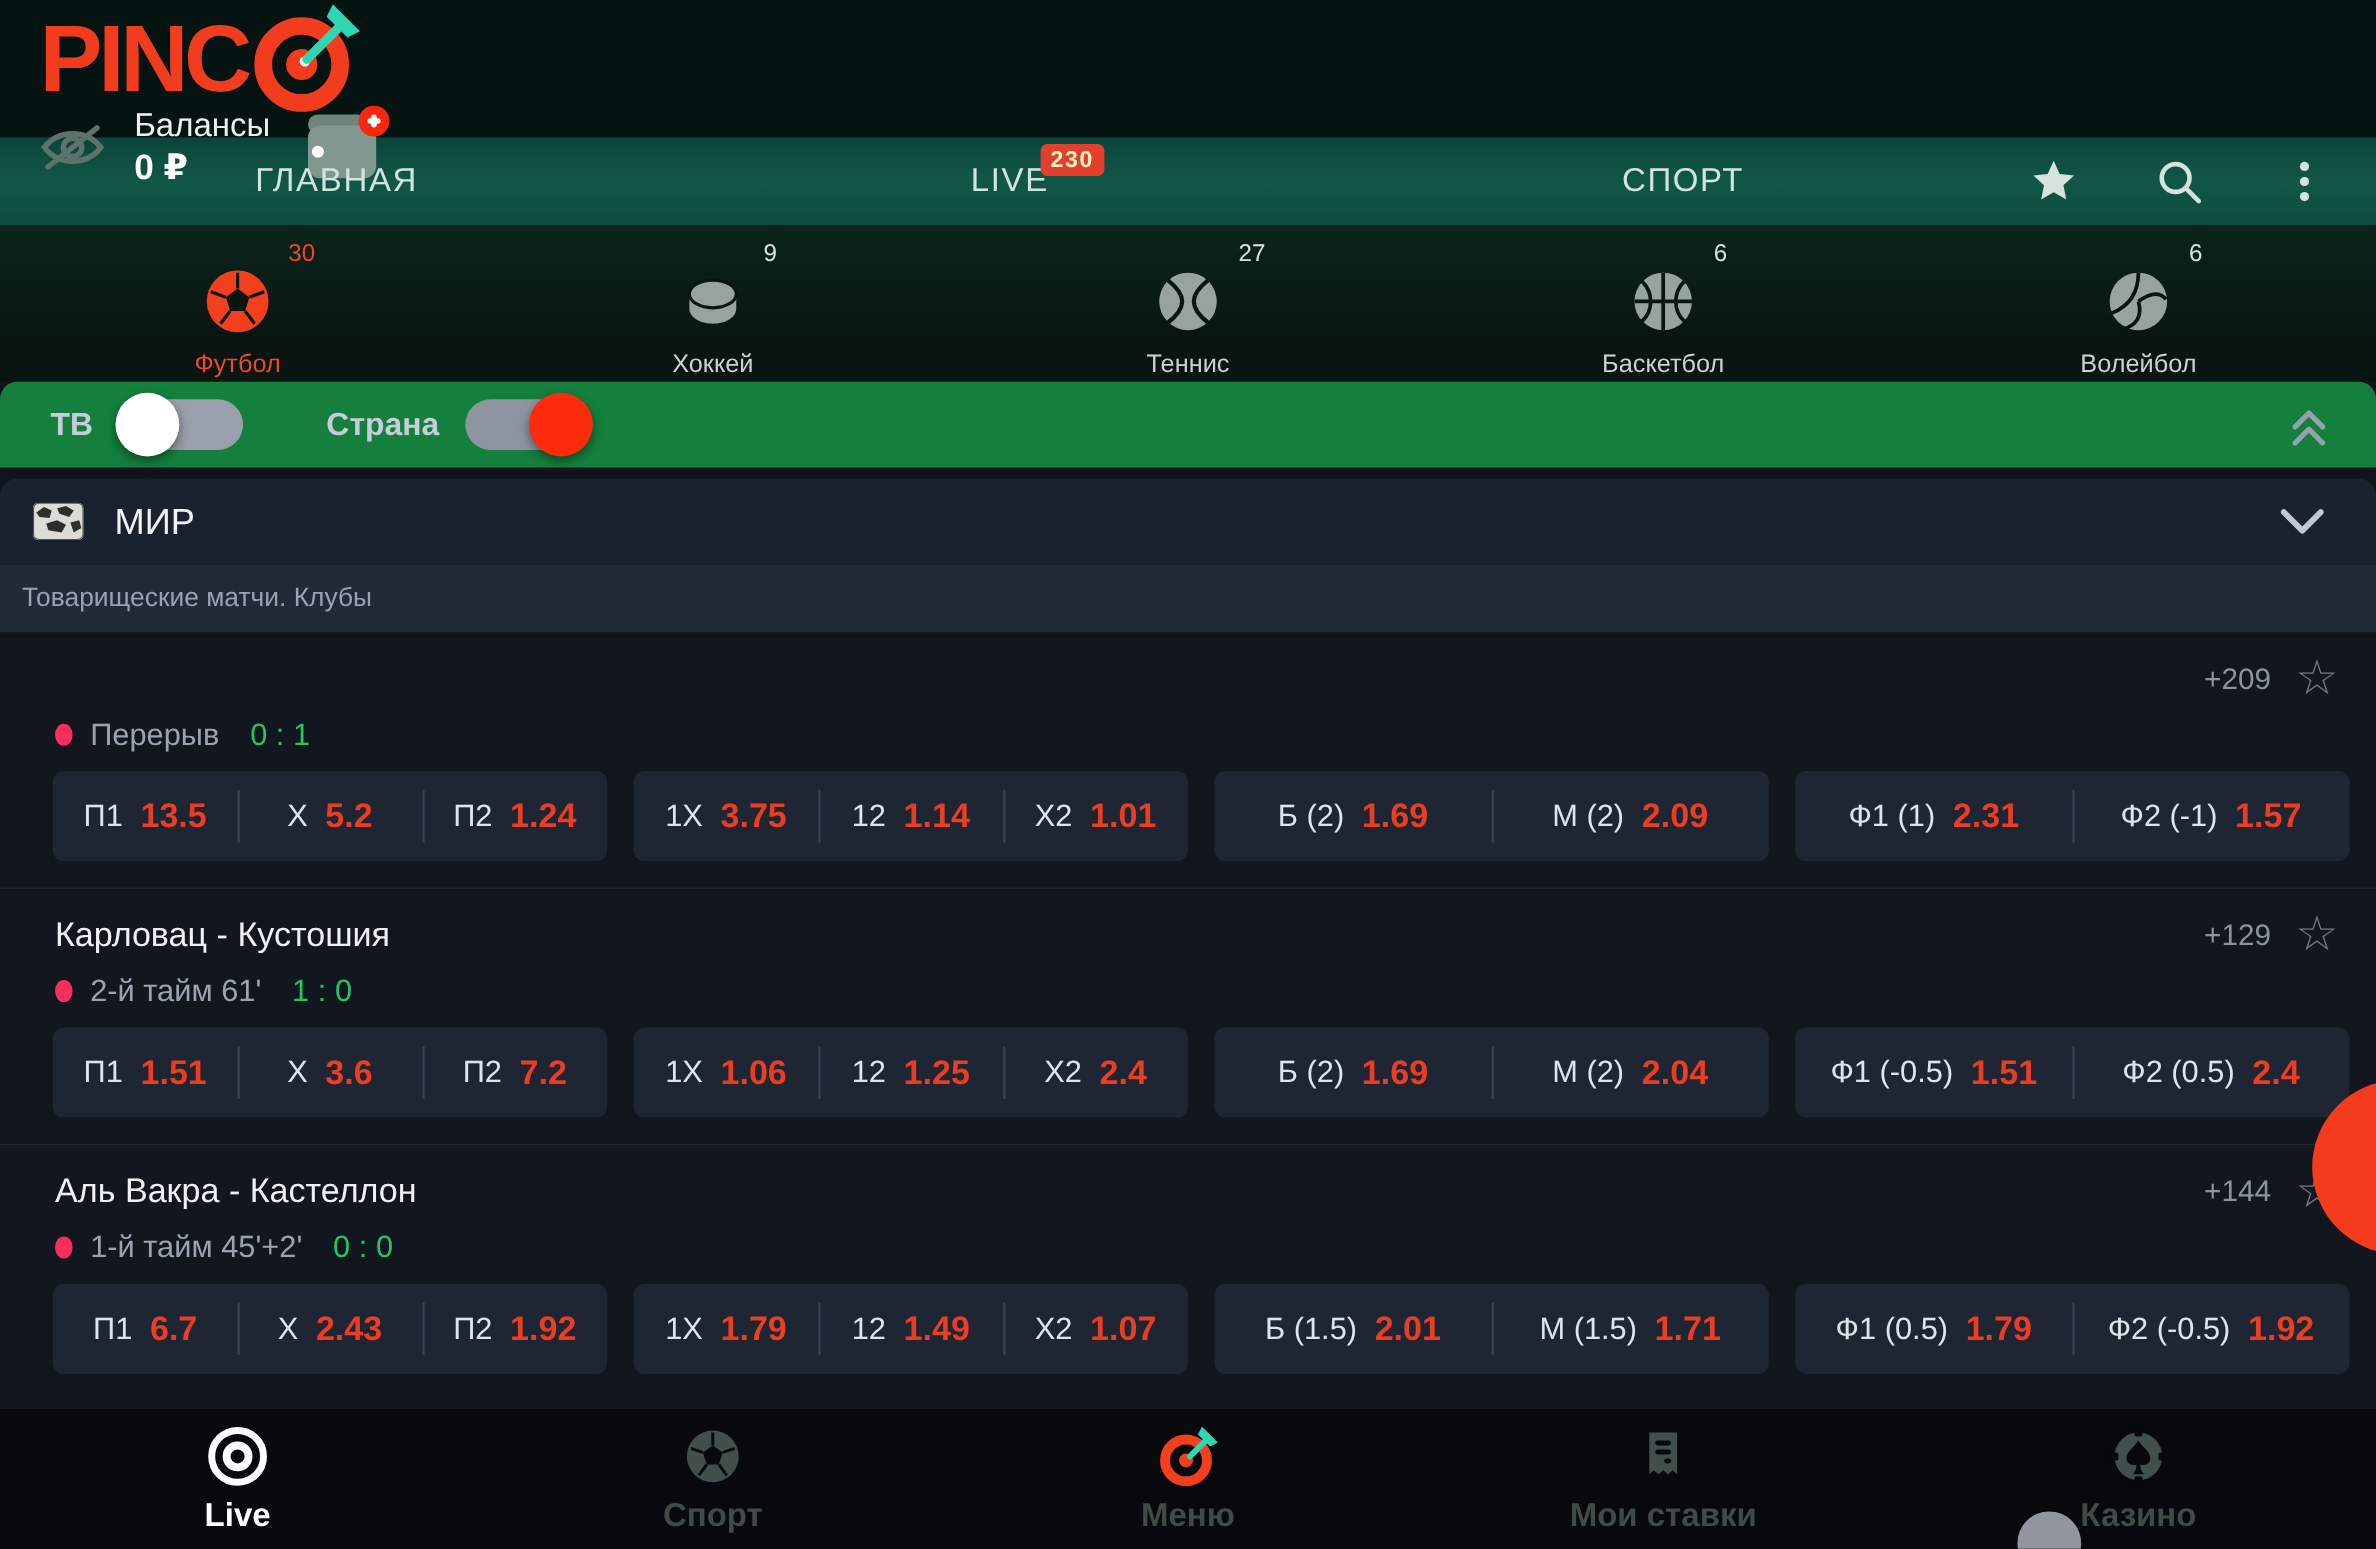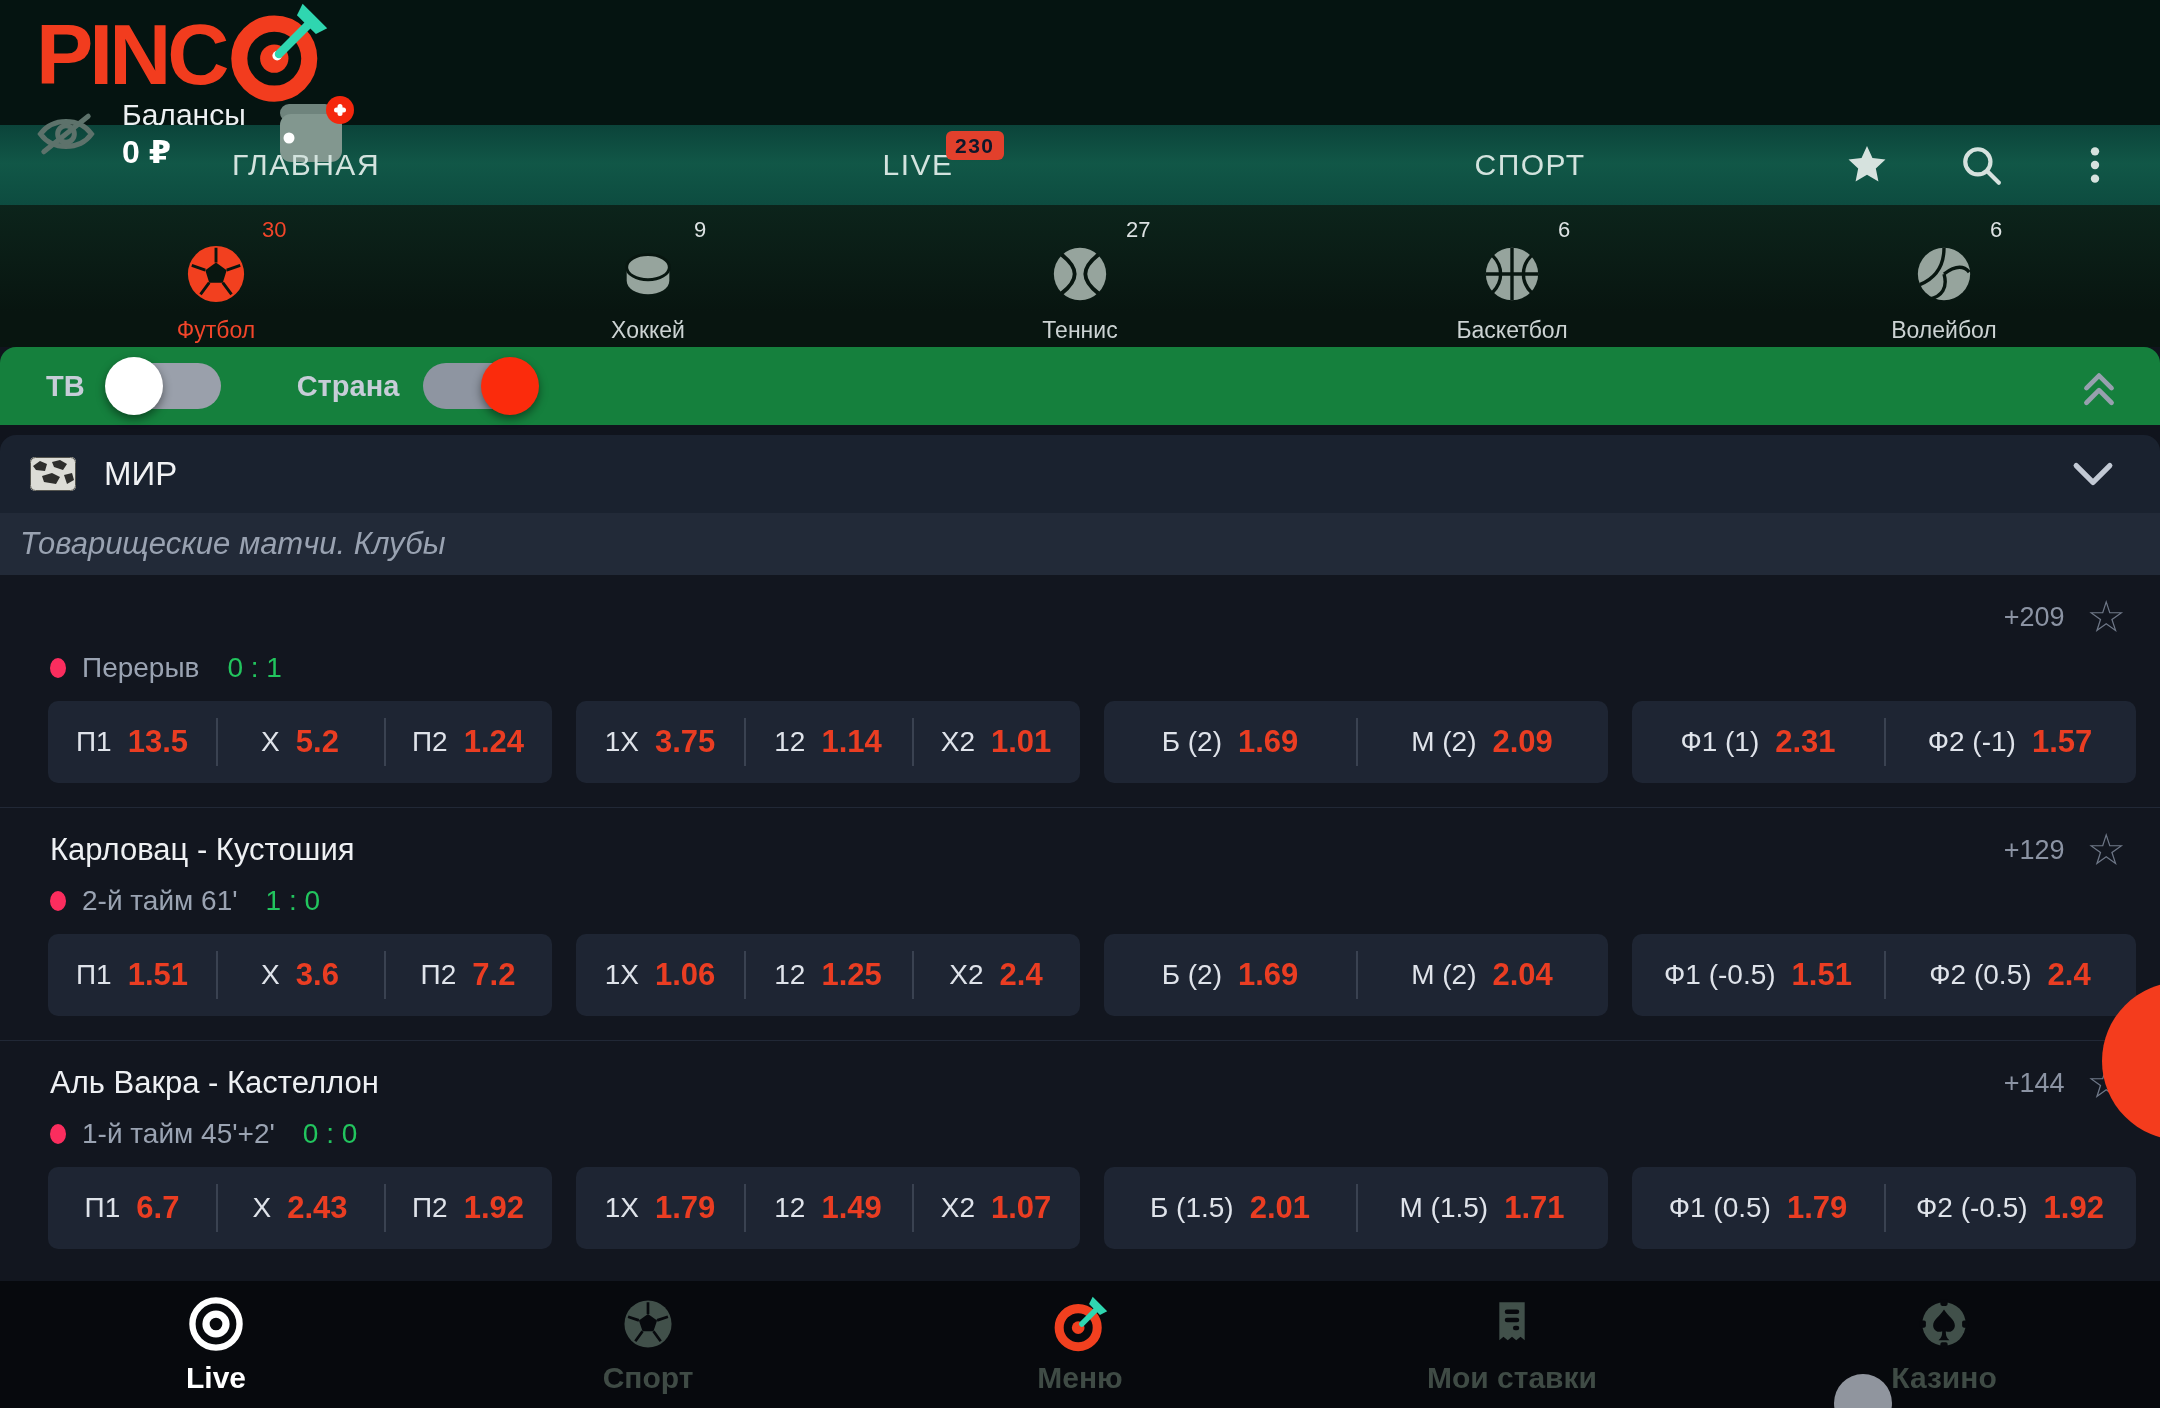--- a/index.html
+++ b/index.html
@@ -16,21 +16,21 @@
   .balance { display:flex; align-items:center; gap:26px; }
   .eye-btn { width:60px; height:50px; cursor:pointer; }
   .balance-text { display:flex; flex-direction:column; line-height:1.2; }
   .balance-label { font-size:30px; color:#edf0f2; }
   .balance-value { font-size:32px; color:#ffffff; font-weight:700; }
   .wallet-wrap { position:relative; width:86px; height:76px; cursor:pointer; }
   
   .main-nav { height:80px; background:linear-gradient(180deg,#0b443a 0%,#115747 48%,#0d4c40 100%); display:flex; align-items:stretch; }
   .nav-tabs { flex:1; display:flex; }
   .nav-tab { flex:1; display:flex; align-items:center; justify-content:center; position:relative; color:#d3e3de; font-size:30px; letter-spacing:1.5px; cursor:pointer; }
-  .nav-badge { position:absolute; top:6px; left:calc(50% + 28px); background:#e2402c; color:#0f172a; font-size:21px; font-weight:700; padding:3px 9px; border-radius:6px; line-height:1.1; }
+  .nav-badge { position:absolute; top:6px; left:calc(50% + 28px); background:#e2402c; color:#fef9c3; font-size:21px; font-weight:700; padding:3px 9px; border-radius:6px; line-height:1.1; }
   .nav-icons { display:flex; align-items:center; gap:72px; padding:0 44px 0 10px; }
   .nav-icon { width:42px; height:42px; cursor:pointer; }
   
   .sports-row { height:142px; background:linear-gradient(180deg,#0c241b 0%,#081510 75%); display:flex; }
   .sport { flex:1; position:relative; display:flex; flex-direction:column; align-items:center; padding-top:38px; cursor:pointer; }
   .sport-count { position:absolute; top:12px; left:calc(50% + 46px); font-size:22px; color:#dde2e3; }
   .sport-icon { width:62px; height:62px; }
   .sport-label { margin-top:12px; font-size:23px; color:#ccd3d3; }
   .sport.active .sport-count, .sport.active .sport-label { color:#f2452a; }
   
@@ -42,21 +42,21 @@
   .toggle.on  { background:#8e95a1; }
   .knob { position:absolute; top:50%; transform:translateY(-50%); width:58px; height:58px; border-radius:50%; box-shadow:0 4px 10px rgba(0,0,0,.45); }
   .toggle.off .knob { left:-4px; background:#ffffff; }
   .toggle.on  .knob { right:-4px; background:#fb2b0c; }
   .collapse-btn { position:absolute; right:38px; top:50%; transform:translateY(-50%); width:46px; height:46px; cursor:pointer; }
   
   .region-header { height:78px; background:#1a222f; border-radius:16px 16px 0 0; margin-top:10px; display:flex; align-items:center; padding:0 46px 0 30px; cursor:pointer; }
   .region-flag { width:46px; height:34px; margin-right:28px; }
   .region-name { font-size:33px; color:#f0f2f4; font-weight:500; }
   .region-chevron { margin-left:auto; width:42px; height:26px; cursor:pointer; }
-  .league-row { height:62px; background:#222a38; display:flex; align-items:center; padding:0 20px; font-size:31px; color:#99a2b1;font-style:italic; }
+  .league-row { height:62px; background:#222a38; display:flex; align-items:center; padding:0 20px; font-size:24px; color:#99a2b1; }
   
   .matches { background:#12161f; min-height:706px; }
   .match { padding-top:20px; }
   .match + .match { border-top:1px solid #212836; }
   .match-head { display:flex; align-items:center; padding:0 34px 0 50px; }
   .match-title { font-size:31px; color:#eef0f3; line-height:40px; cursor:pointer; }
   .match-right { margin-left:auto; display:flex; align-items:center; gap:22px; }
   .match-more { font-size:27px; color:#8b93a3; cursor:pointer; }
   .fav-star { font-size:44px; color:#6e7787; line-height:1; cursor:pointer; font-family:"DejaVu Sans",sans-serif; }
   .match-status { display:flex; align-items:center; gap:16px; margin:12px 0 0 50px; height:34px; }

